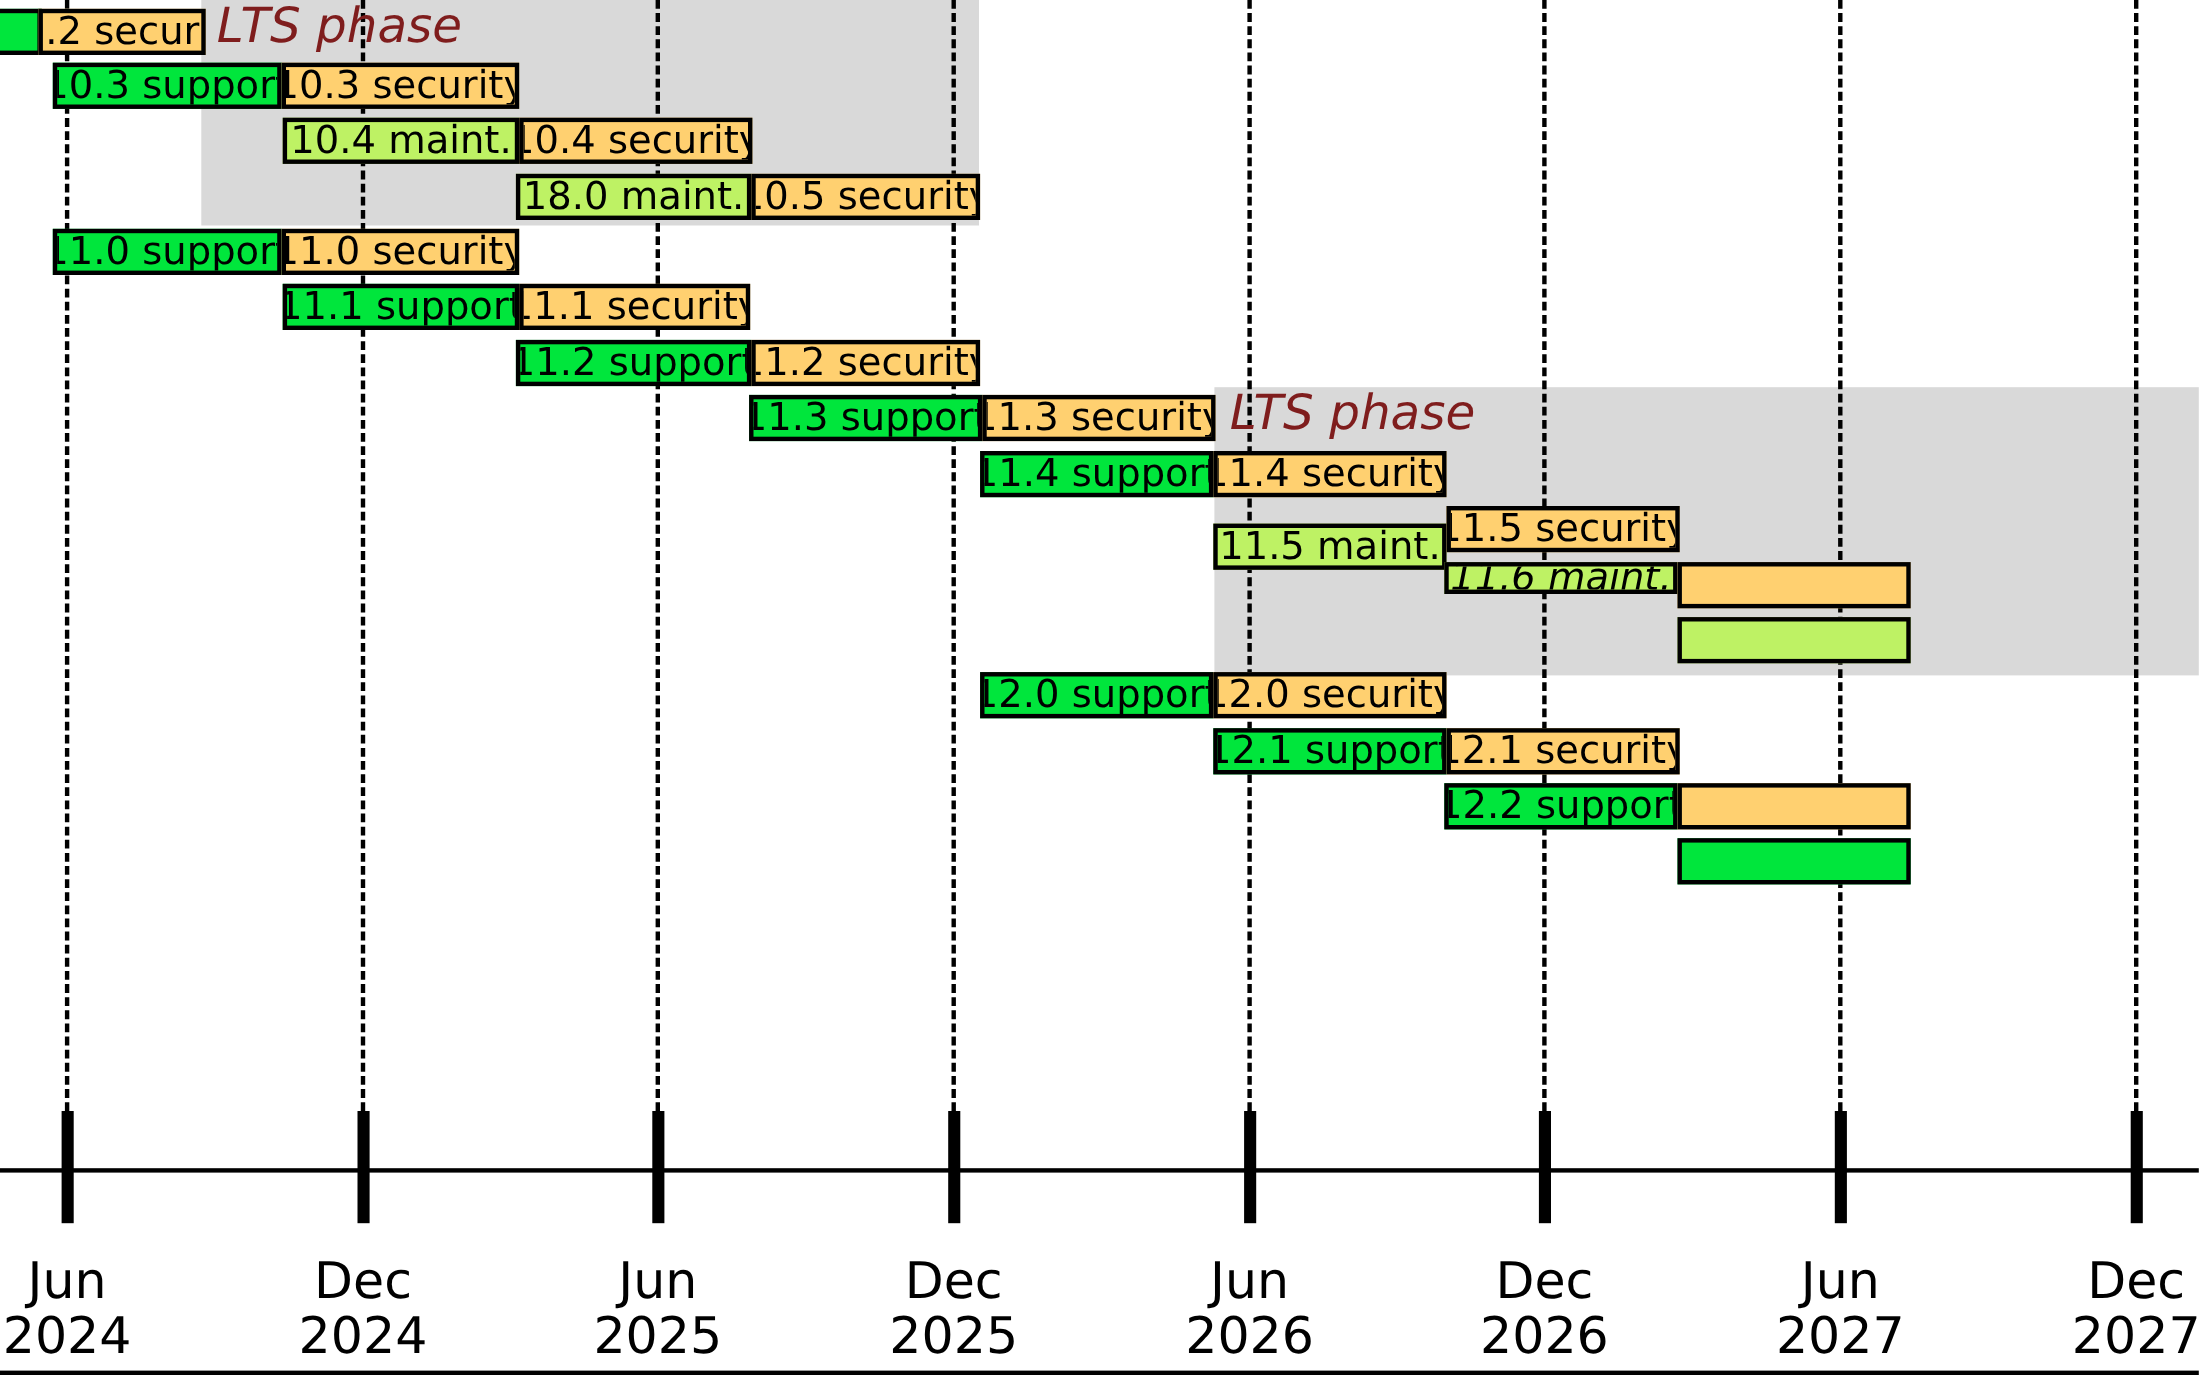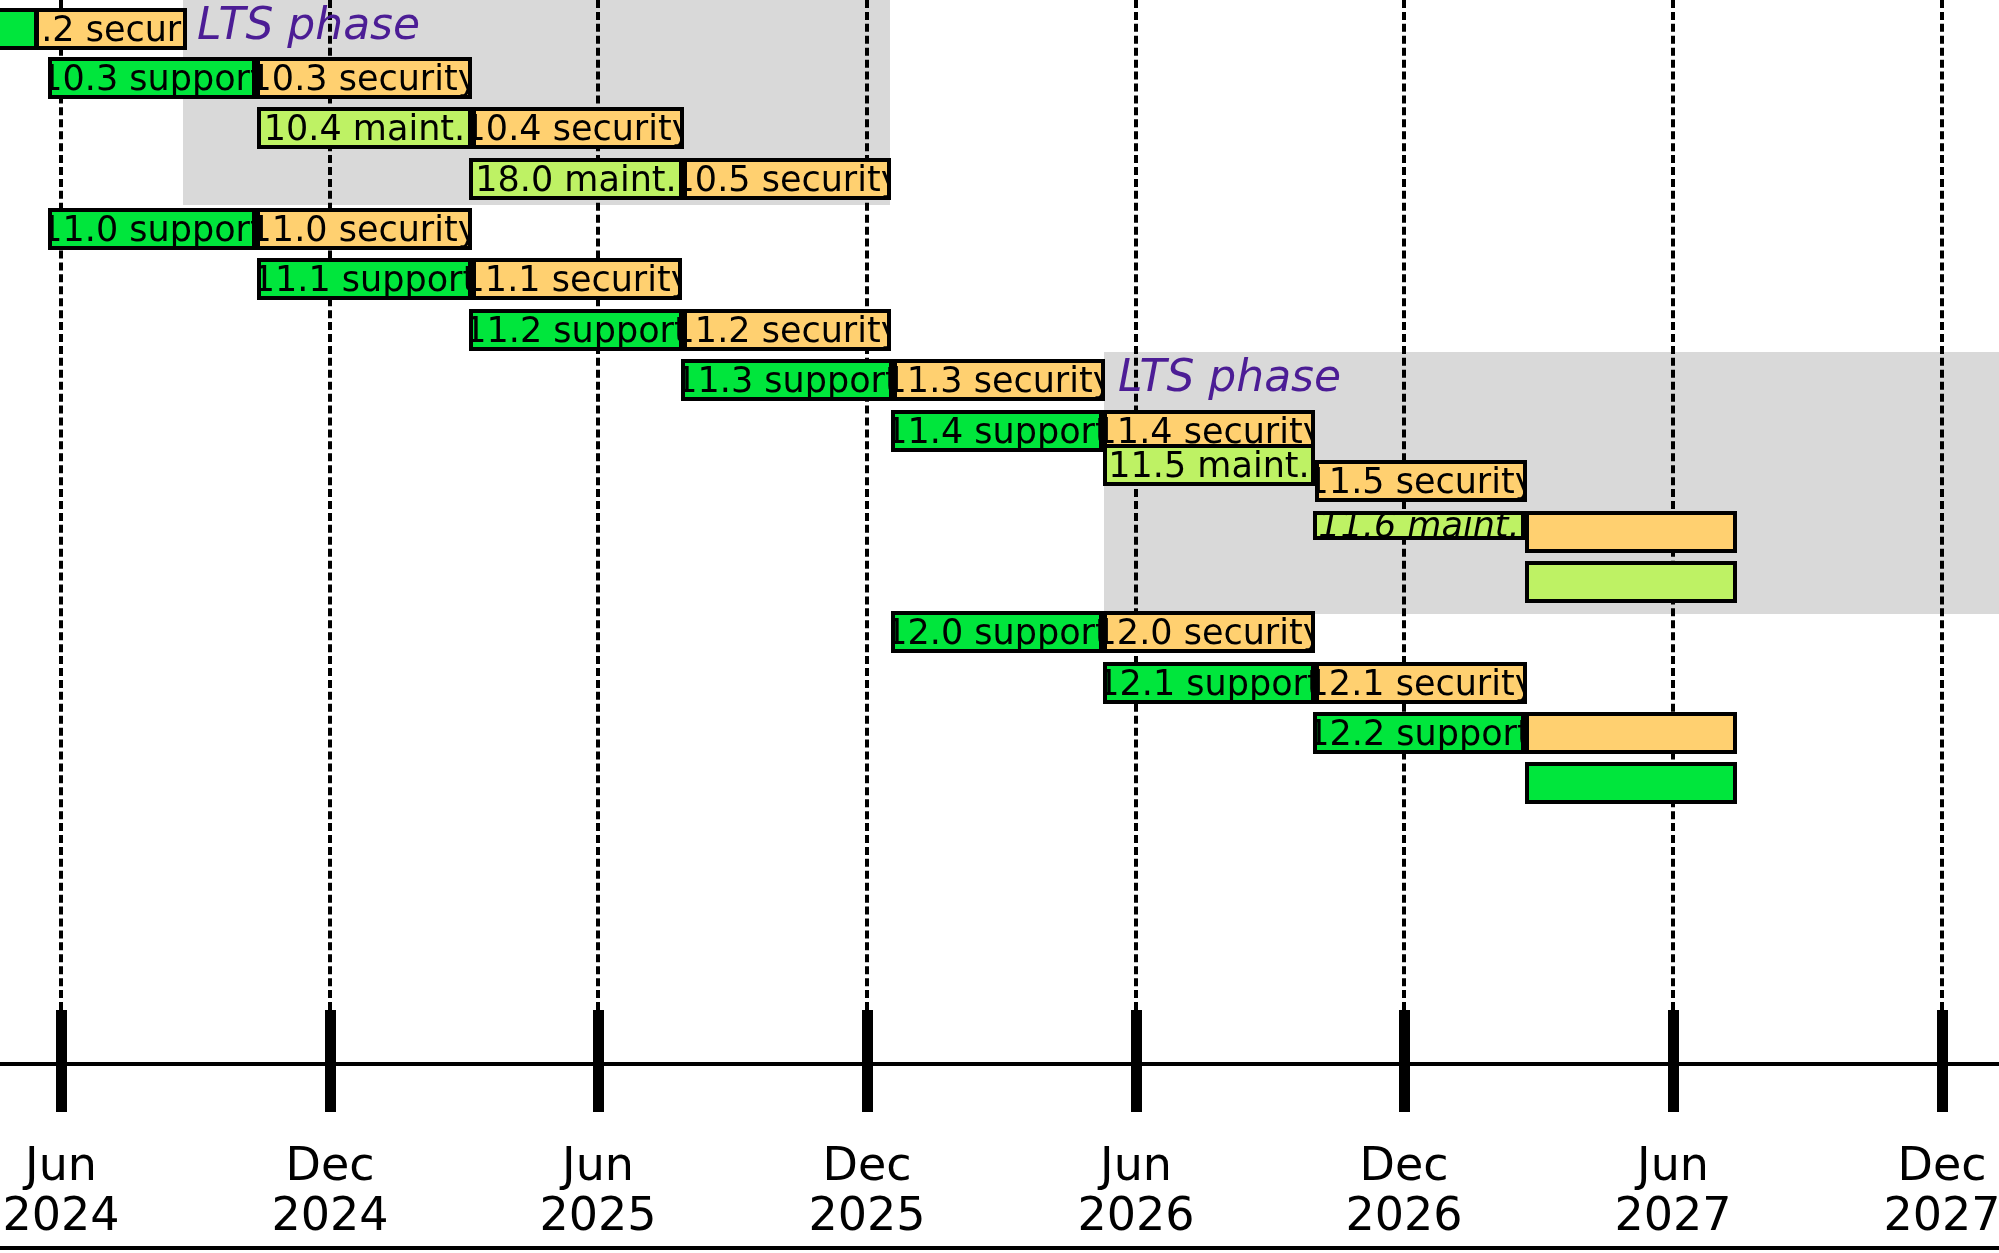--- a/index.html
+++ b/index.html
@@ -16,21 +16,21 @@
     position:absolute;
     background:#d9d9d9;
     z-index:1;
   }
   .lts-label {
     position:absolute;
     z-index:5;
     font-style: italic;
     font-family: "DejaVu Sans", sans-serif;
     font-size: 44px;
-    color:#4c1d95;
+    color:#7f1d1d;
     white-space:nowrap;
     line-height:1;
   }
   .gridline {
     position:absolute;
     width:0;
     border-left: 4px dashed #000;
     z-index:3;
   }
   .bar {
@@ -143,21 +143,21 @@
     </div>
     <div class="bar security" style="left: 893px; top: 359px; width: 212px; height: 42px;">
       <span class="bar-label">11.3 security</span>
     </div>
     <div class="bar support" style="left: 891px; top: 410px; width: 212px; height: 42px;">
       <span class="bar-label">11.4 support</span>
     </div>
     <div class="bar security" style="left: 1103px; top: 410px; width: 212px; height: 42px;">
       <span class="bar-label">11.4 security</span>
     </div>
-    <div class="bar maint" style="left: 1103px; top: 444px; width: 212px; height: 42px;">
+    <div class="bar maint" style="left: 1103px; top: 476px; width: 212px; height: 42px;">
       <span class="bar-label">11.5 maint.</span>
     </div>
     <div class="bar security" style="left: 1315px; top: 460px; width: 212px; height: 42px;">
       <span class="bar-label">11.5 security</span>
     </div>
     <div class="bar maint" style="left: 1313px; top: 511px; width: 212px; height: 29px; font-style: italic;">
       <span class="bar-label">11.6 maint.</span>
     </div>
     <div class="bar security" style="left: 1525px; top: 511px; width: 212px; height: 42px;">
       <span class="bar-label"></span>

